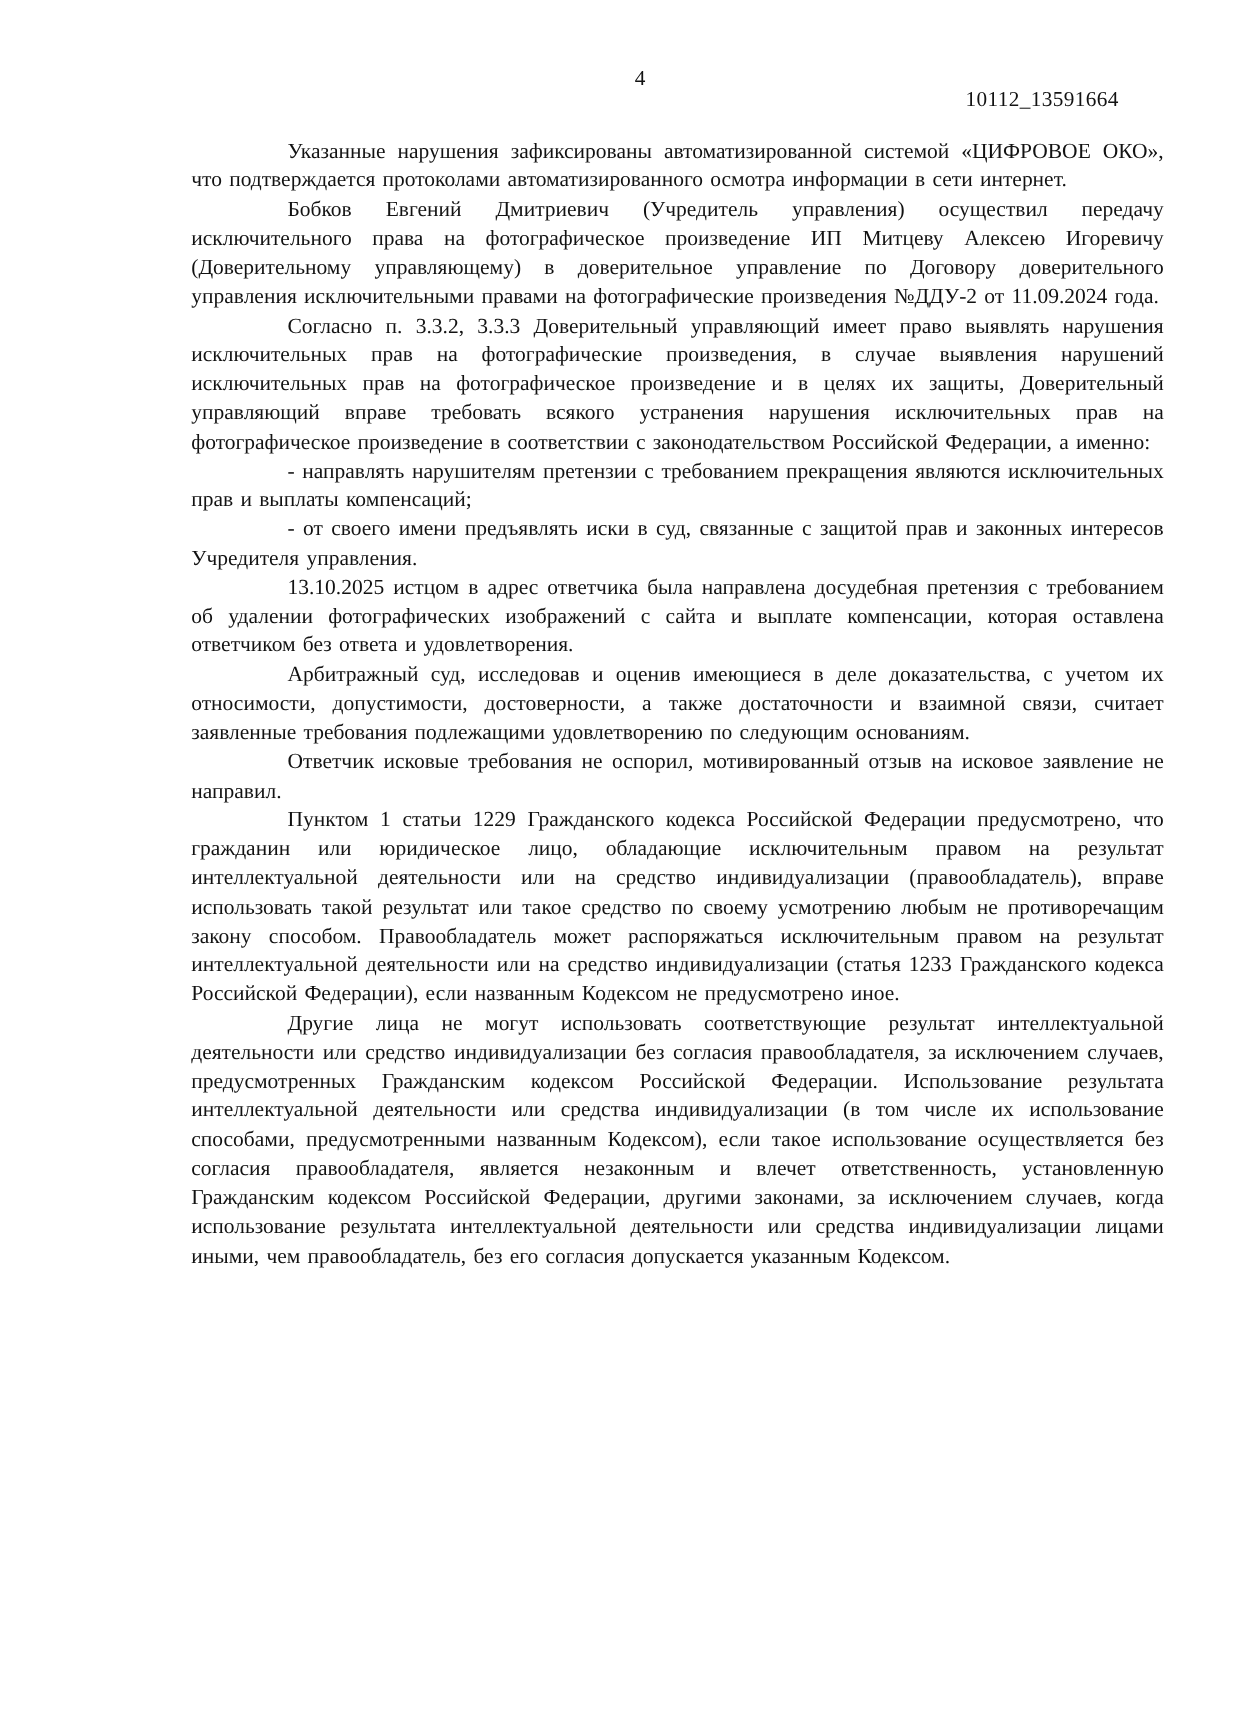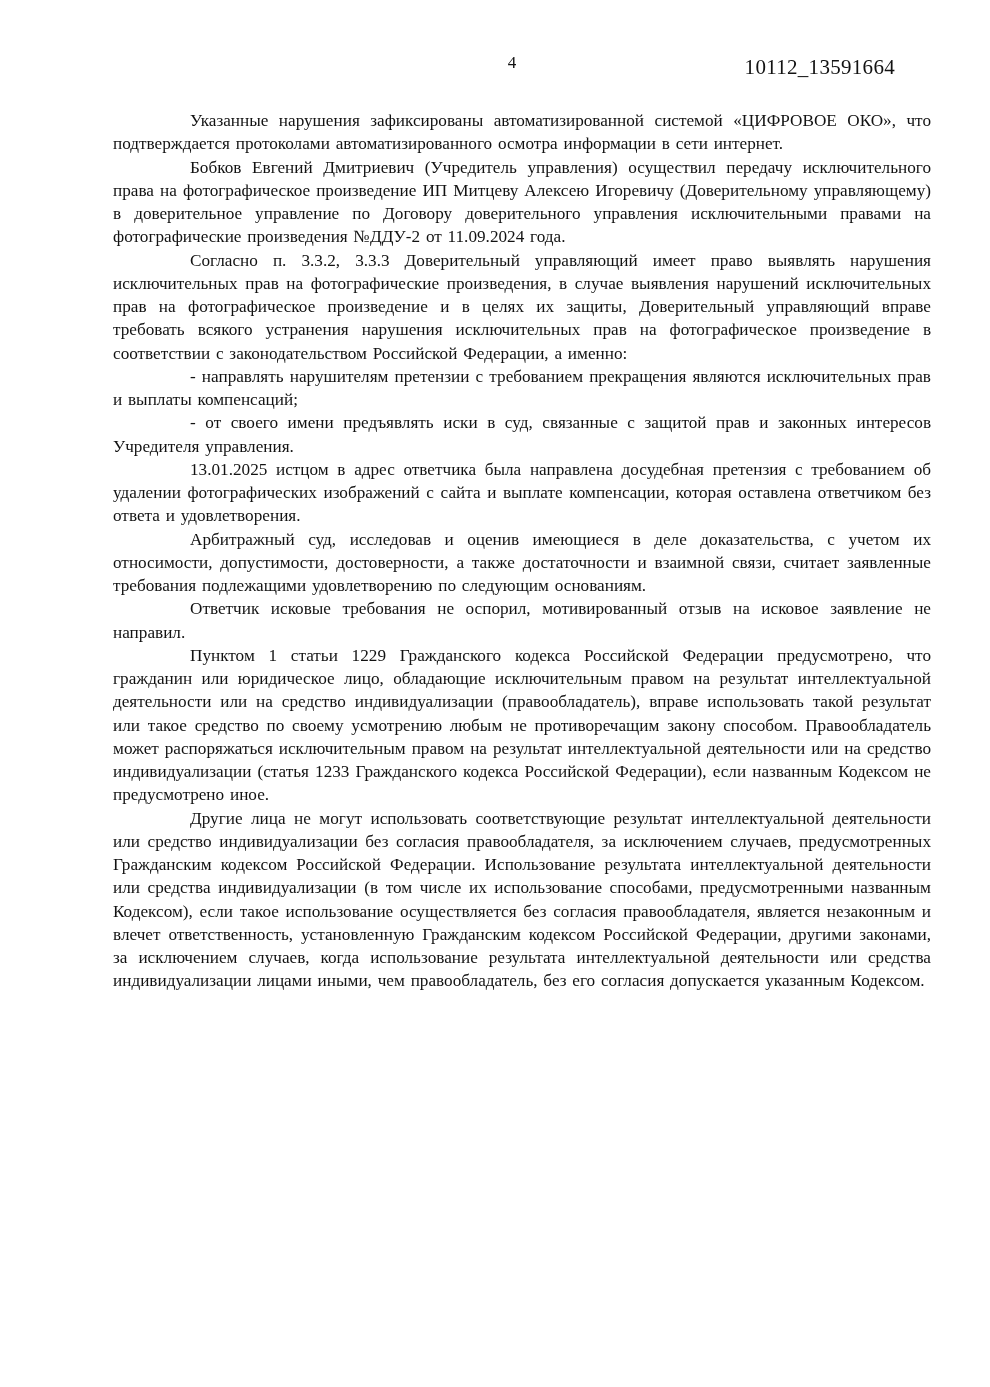--- a/index.html
+++ b/index.html
@@ -17,53 +17,54 @@
     position: absolute;
     top: 52px;
     left: 472px;
     width: 80px;
     text-align: center;
     font-size: 17px;
     line-height: 22px;
   }
   .doc-id {
     position: absolute;
-    top: 56px;
+    top: 69px;
     right: 95px;
-    font-size: 21px;
+    font-size: 17px;
     line-height: 22px;
     letter-spacing: 0.3px;
   }
   .doc-body {
     position: absolute;
     top: 109px;
     left: 113px;
     width: 818px;
   }
   .doc-body p {
     font-size: 17.2px;
     line-height: 23.25px;
     text-align: justify;
     text-indent: 77px;
     word-spacing: 1.5px;
+    margin-left: 40px;
   }
 </style>
 </head>
 <body>
 
 <div class="page">
   <div>
     <span class="page-num">4</span>
     <span class="doc-id">10112_13591664</span>
   </div>
   <div class="doc-body">
     <p>Указанные нарушения зафиксированы автоматизированной системой «ЦИФРОВОЕ ОКО», что подтверждается протоколами автоматизированного осмотра информации в сети интернет.</p>
     <p>Бобков Евгений Дмитриевич (Учредитель управления) осуществил передачу исключительного права на фотографическое произведение ИП Митцеву Алексею Игоревичу (Доверительному управляющему) в доверительное управление по Договору доверительного управления исключительными правами на фотографические произведения №ДДУ-2 от 11.09.2024 года.</p>
     <p>Согласно п. 3.3.2, 3.3.3 Доверительный управляющий имеет право выявлять нарушения исключительных прав на фотографические произведения, в случае выявления нарушений исключительных прав на фотографическое произведение и в целях их защиты, Доверительный управляющий вправе требовать всякого устранения нарушения исключительных прав на фотографическое произведение в соответствии с законодательством Российской Федерации, а именно:</p>
     <p>- направлять нарушителям претензии с требованием прекращения являются исключительных прав и выплаты компенсаций;</p>
     <p>- от своего имени предъявлять иски в суд, связанные с защитой прав и законных интересов Учредителя управления.</p>
-    <p>13.01.2025 истцом в адрес ответчика была направлена досудебная претензия с требованием об удалении фотографических изображений с сайта и выплате компенсации, которая оставлена ответчиком без ответа и удовлетворения.</p>
+    <p>13.10.2025 истцом в адрес ответчика была направлена досудебная претензия с требованием об удалении фотографических изображений с сайта и выплате компенсации, которая оставлена ответчиком без ответа и удовлетворения.</p>
     <p>Арбитражный суд, исследовав и оценив имеющиеся в деле доказательства, с учетом их относимости, допустимости, достоверности, а также достаточности и взаимной связи, считает заявленные требования подлежащими удовлетворению по следующим основаниям.</p>
     <p>Ответчик исковые требования не оспорил, мотивированный отзыв на исковое заявление не направил.</p>
     <p>Пунктом 1 статьи 1229 Гражданского кодекса Российской Федерации предусмотрено, что гражданин или юридическое лицо, обладающие исключительным правом на результат интеллектуальной деятельности или на средство индивидуализации (правообладатель), вправе использовать такой результат или такое средство по своему усмотрению любым не противоречащим закону способом. Правообладатель может распоряжаться исключительным правом на результат интеллектуальной деятельности или на средство индивидуализации (статья 1233 Гражданского кодекса Российской Федерации), если названным Кодексом не предусмотрено иное.</p>
     <p>Другие лица не могут использовать соответствующие результат интеллектуальной деятельности или средство индивидуализации без согласия правообладателя, за исключением случаев, предусмотренных Гражданским кодексом Российской Федерации. Использование результата интеллектуальной деятельности или средства индивидуализации (в том числе их использование способами, предусмотренными названным Кодексом), если такое использование осуществляется без согласия правообладателя, является незаконным и влечет ответственность, установленную Гражданским кодексом Российской Федерации, другими законами, за исключением случаев, когда использование результата интеллектуальной деятельности или средства индивидуализации лицами иными, чем правообладатель, без его согласия допускается указанным Кодексом.</p>
   </div>
 </div>
 
 </body></html>

